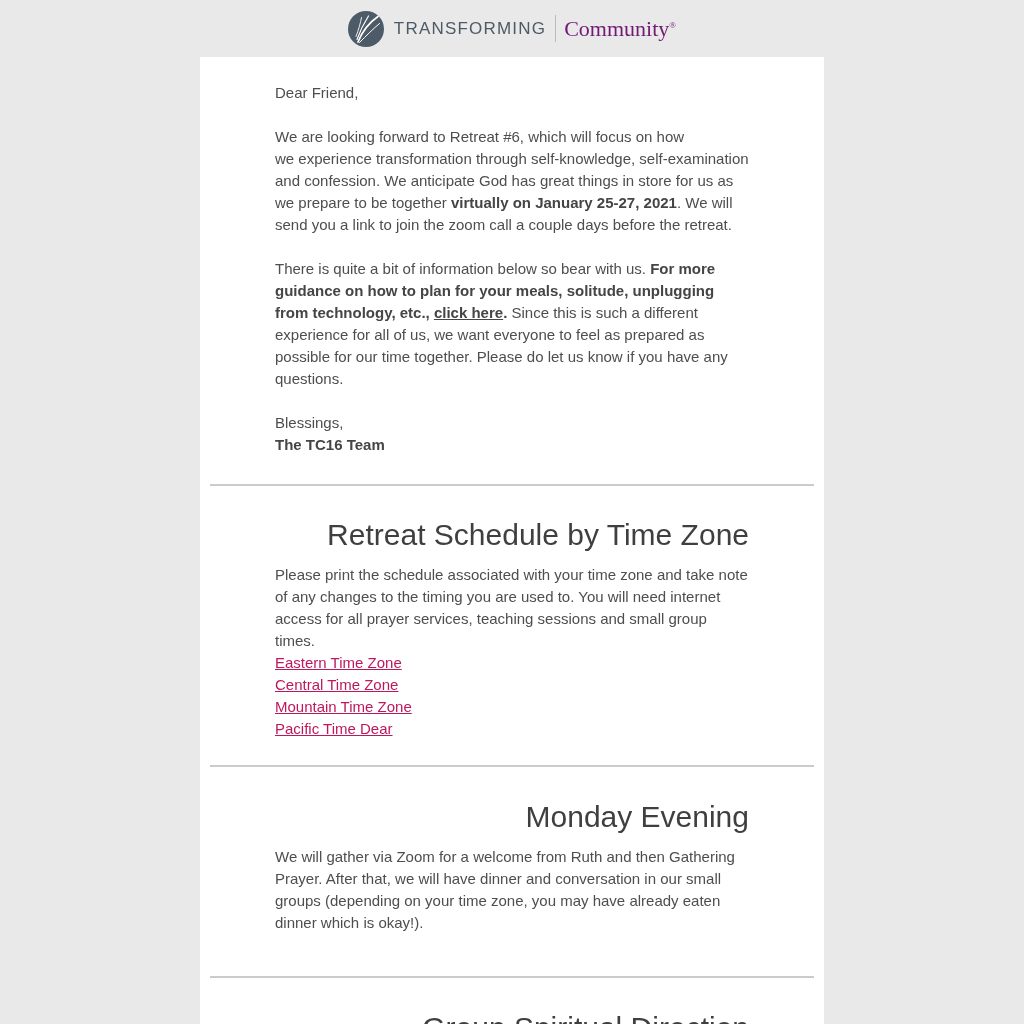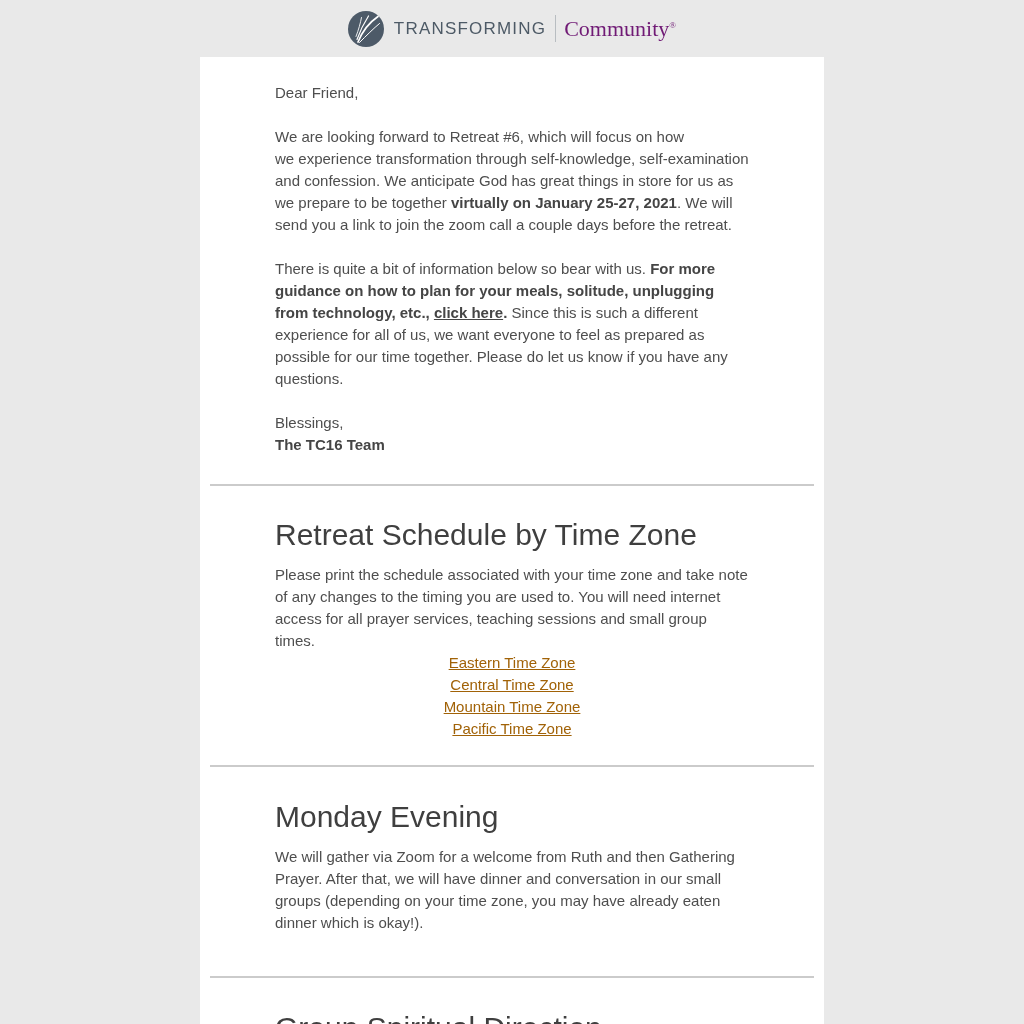--- a/index.html
+++ b/index.html
@@ -72,31 +72,31 @@
     font-weight: bold;
     text-decoration: underline;
     cursor: pointer;
   }
   h1 {
     margin: 0;
     font-size: 30px;
     line-height: 36px;
     font-weight: 400;
     color: #3f3f3f;
-    text-align: left;
+    text-align: right;
     letter-spacing: 0;
   }
   .section-desc { margin-top: 11px; }
   .tz-links { margin-top: 0; }
   .tz-link {
     display: block;
-    text-align: center;
+    text-align: left;
     font-size: 15px;
     line-height: 22px;
-    color: #a16207;
+    color: #be185d;
     text-decoration: underline;
     cursor: pointer;
   }
   hr.divider {
     border: none;
     border-top: 2px solid #cbcbcb;
     margin: 0 10px;
   }
 </style>
 </head>
@@ -131,21 +131,21 @@
 
     <hr class="divider">
 
     <section class="schedule-section">
       <h1>Retreat Schedule by Time Zone</h1>
       <p class="section-desc">Please print the schedule associated with your time zone and take note of any changes to the timing you are used to. You will need internet access for all prayer services, teaching sessions and small group times.</p>
       <div class="tz-links">
         <a href="#" class="tz-link">Eastern Time Zone</a>
         <a href="#" class="tz-link">Central Time Zone</a>
         <a href="#" class="tz-link">Mountain Time Zone</a>
-        <a href="#" class="tz-link">Pacific Time Zone</a>
+        <a href="#" class="tz-link">Pacific Time Dear</a>
       </div>
     </section>
 
     <hr class="divider">
 
     <section class="monday-section">
       <h1>Monday Evening</h1>
       <p class="section-desc">We will gather via Zoom for a welcome from Ruth and then Gathering Prayer. After that, we will have dinner and conversation in our small groups (depending on your time zone, you may have already eaten dinner which is okay!).</p>
     </section>
 

